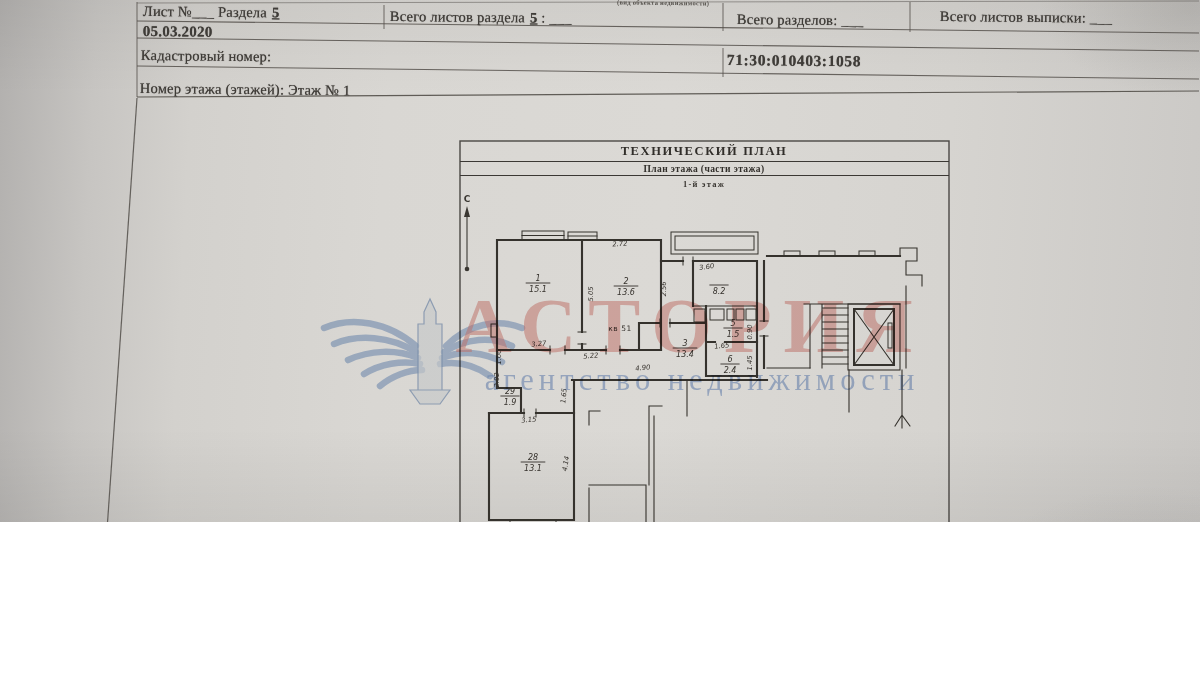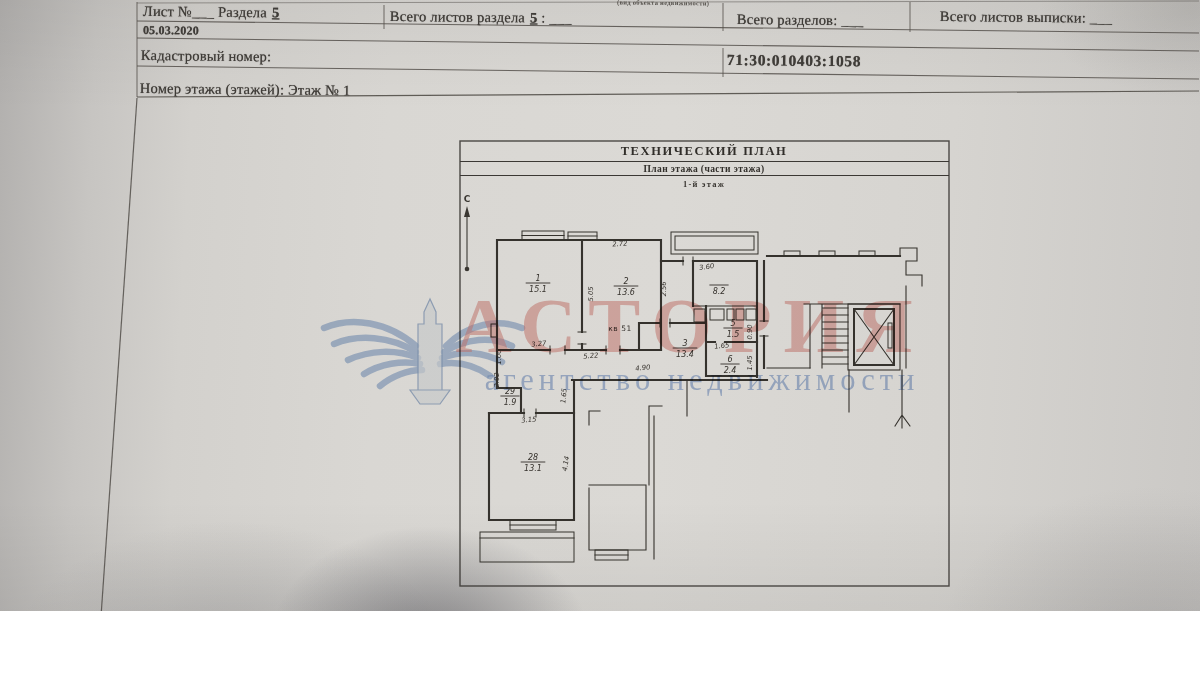--- a/index.html
+++ b/index.html
@@ -1,17 +1,17 @@
 <!DOCTYPE html>
 <html><head>
 <meta charset="utf-8">
 <style>
   html,body{margin:0;padding:0;}
   .photo{
-    position:relative;width:1200px;height:611px;overflow:hidden;
+    position:relative;width:1200px;height:522px;overflow:hidden;
     font-family:"Liberation Serif",serif;color:#3f3c38;
     background:
       radial-gradient(230px 170px at 430px 645px, rgba(55,55,64,.52), rgba(55,55,64,0) 70%),
       radial-gradient(320px 210px at 230px 668px, rgba(90,90,96,.30), rgba(90,90,96,0) 70%),
       radial-gradient(300px 220px at 1150px 640px, rgba(95,93,96,.18), rgba(95,93,96,0) 70%),
       radial-gradient(200px 120px at 1190px 8px, rgba(120,118,114,.22), rgba(120,118,114,0) 75%),
       linear-gradient(180deg, rgba(0,0,0,.05), rgba(0,0,0,0) 18%, rgba(0,0,0,0) 82%, rgba(0,0,0,.06)),
       linear-gradient(93deg,#b2b0ae 0%,#c7c5c2 8%,#d3d1cd 16%,#d9d7d3 32%,#dbd9d5 55%,#d6d4d0 78%,#cbc9c6 100%);
   }
   .abs{position:absolute;white-space:nowrap;}
@@ -63,21 +63,21 @@
   <div class="abs tiny" style="left:617px;top:-1px;">(вид объекта недвижимости)</div>
   <div class="abs hdr" style="left:143px;top:3px;">
     <span>Лист №___ Раздела</span><span class="u">5</span>
   </div>
   <div class="abs hdr" style="left:390px;top:8px;">
     <span>Всего листов раздела</span><span class="u">5</span>
     <span>: ___</span>
   </div>
   <div class="abs hdr" style="left:737px;top:11px;">Всего разделов: ___</div>
   <div class="abs hdr" style="left:940px;top:8px;">Всего листов выписки: ___</div>
-  <div class="abs hdr bold" style="left:143px;top:23px;font-size:12px;text-align:center;">05.03.2020</div>
+  <div class="abs hdr bold" style="left:143px;top:23px;font-size:15px;text-align:center;">05.03.2020</div>
   <div class="abs hdr" style="left:141px;top:47px;">Кадастровый номер:</div>
   <div class="abs hdr bold" style="left:727px;top:51px;font-size:15.5px;letter-spacing:.6px;">71:30:010403:1058</div>
   <div class="abs hdr" style="left:140px;top:80px;">Номер этажа (этажей): Этаж № 1</div>
 
   <svg class="abs" style="left:454px;top:128px;" width="500" height="462" viewBox="0 0 500 462">
     <g stroke="#3b3834" fill="none">
       <rect x="6" y="13" width="489" height="445" stroke-width="1.4" opacity=".9"></rect>
       <path d="M6,33.5 H495" stroke-width="1.2"></path>
       <path d="M6,47.5 H495" stroke-width="1.2"></path>
     </g>

